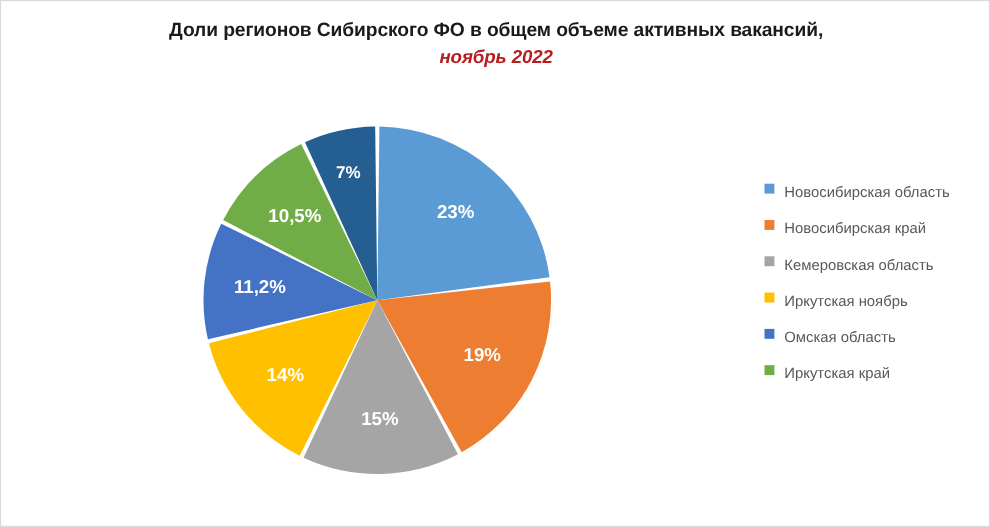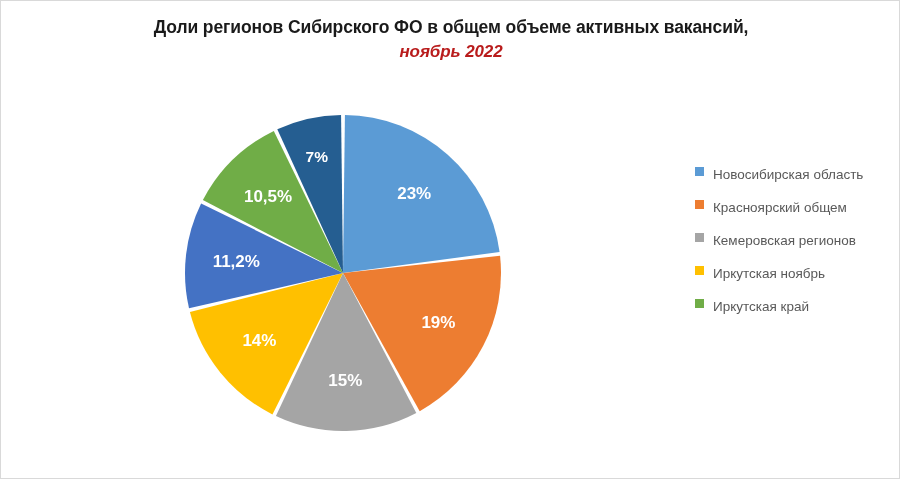--- a/index.html
+++ b/index.html
@@ -117,29 +117,33 @@
     </svg>
   </div>
 
   <div id="legend">
       <div class="legend-item">
         <span class="legend-swatch" style="background: rgb(91, 155, 213);"></span>
         <span class="legend-label">Новосибирская область</span>
       </div>
       <div class="legend-item">
         <span class="legend-swatch" style="background: rgb(237, 125, 49);"></span>
-        <span class="legend-label">Красноярский общем</span>
+        <span class="legend-label">Новосибирская край</span>
       </div>
       <div class="legend-item">
         <span class="legend-swatch" style="background: rgb(165, 165, 165);"></span>
-        <span class="legend-label">Кемеровская регионов</span>
+        <span class="legend-label">Кемеровская область</span>
       </div>
       <div class="legend-item">
         <span class="legend-swatch" style="background: rgb(255, 192, 0);"></span>
         <span class="legend-label">Иркутская ноябрь</span>
+      </div>
+      <div class="legend-item">
+        <span class="legend-swatch" style="background: rgb(68, 114, 196);"></span>
+        <span class="legend-label">Омская область</span>
       </div>
       <div class="legend-item">
         <span class="legend-swatch" style="background: rgb(112, 173, 71);"></span>
         <span class="legend-label">Иркутская край</span>
       </div>
     </div>
 
 </div>
 
 </body></html>

